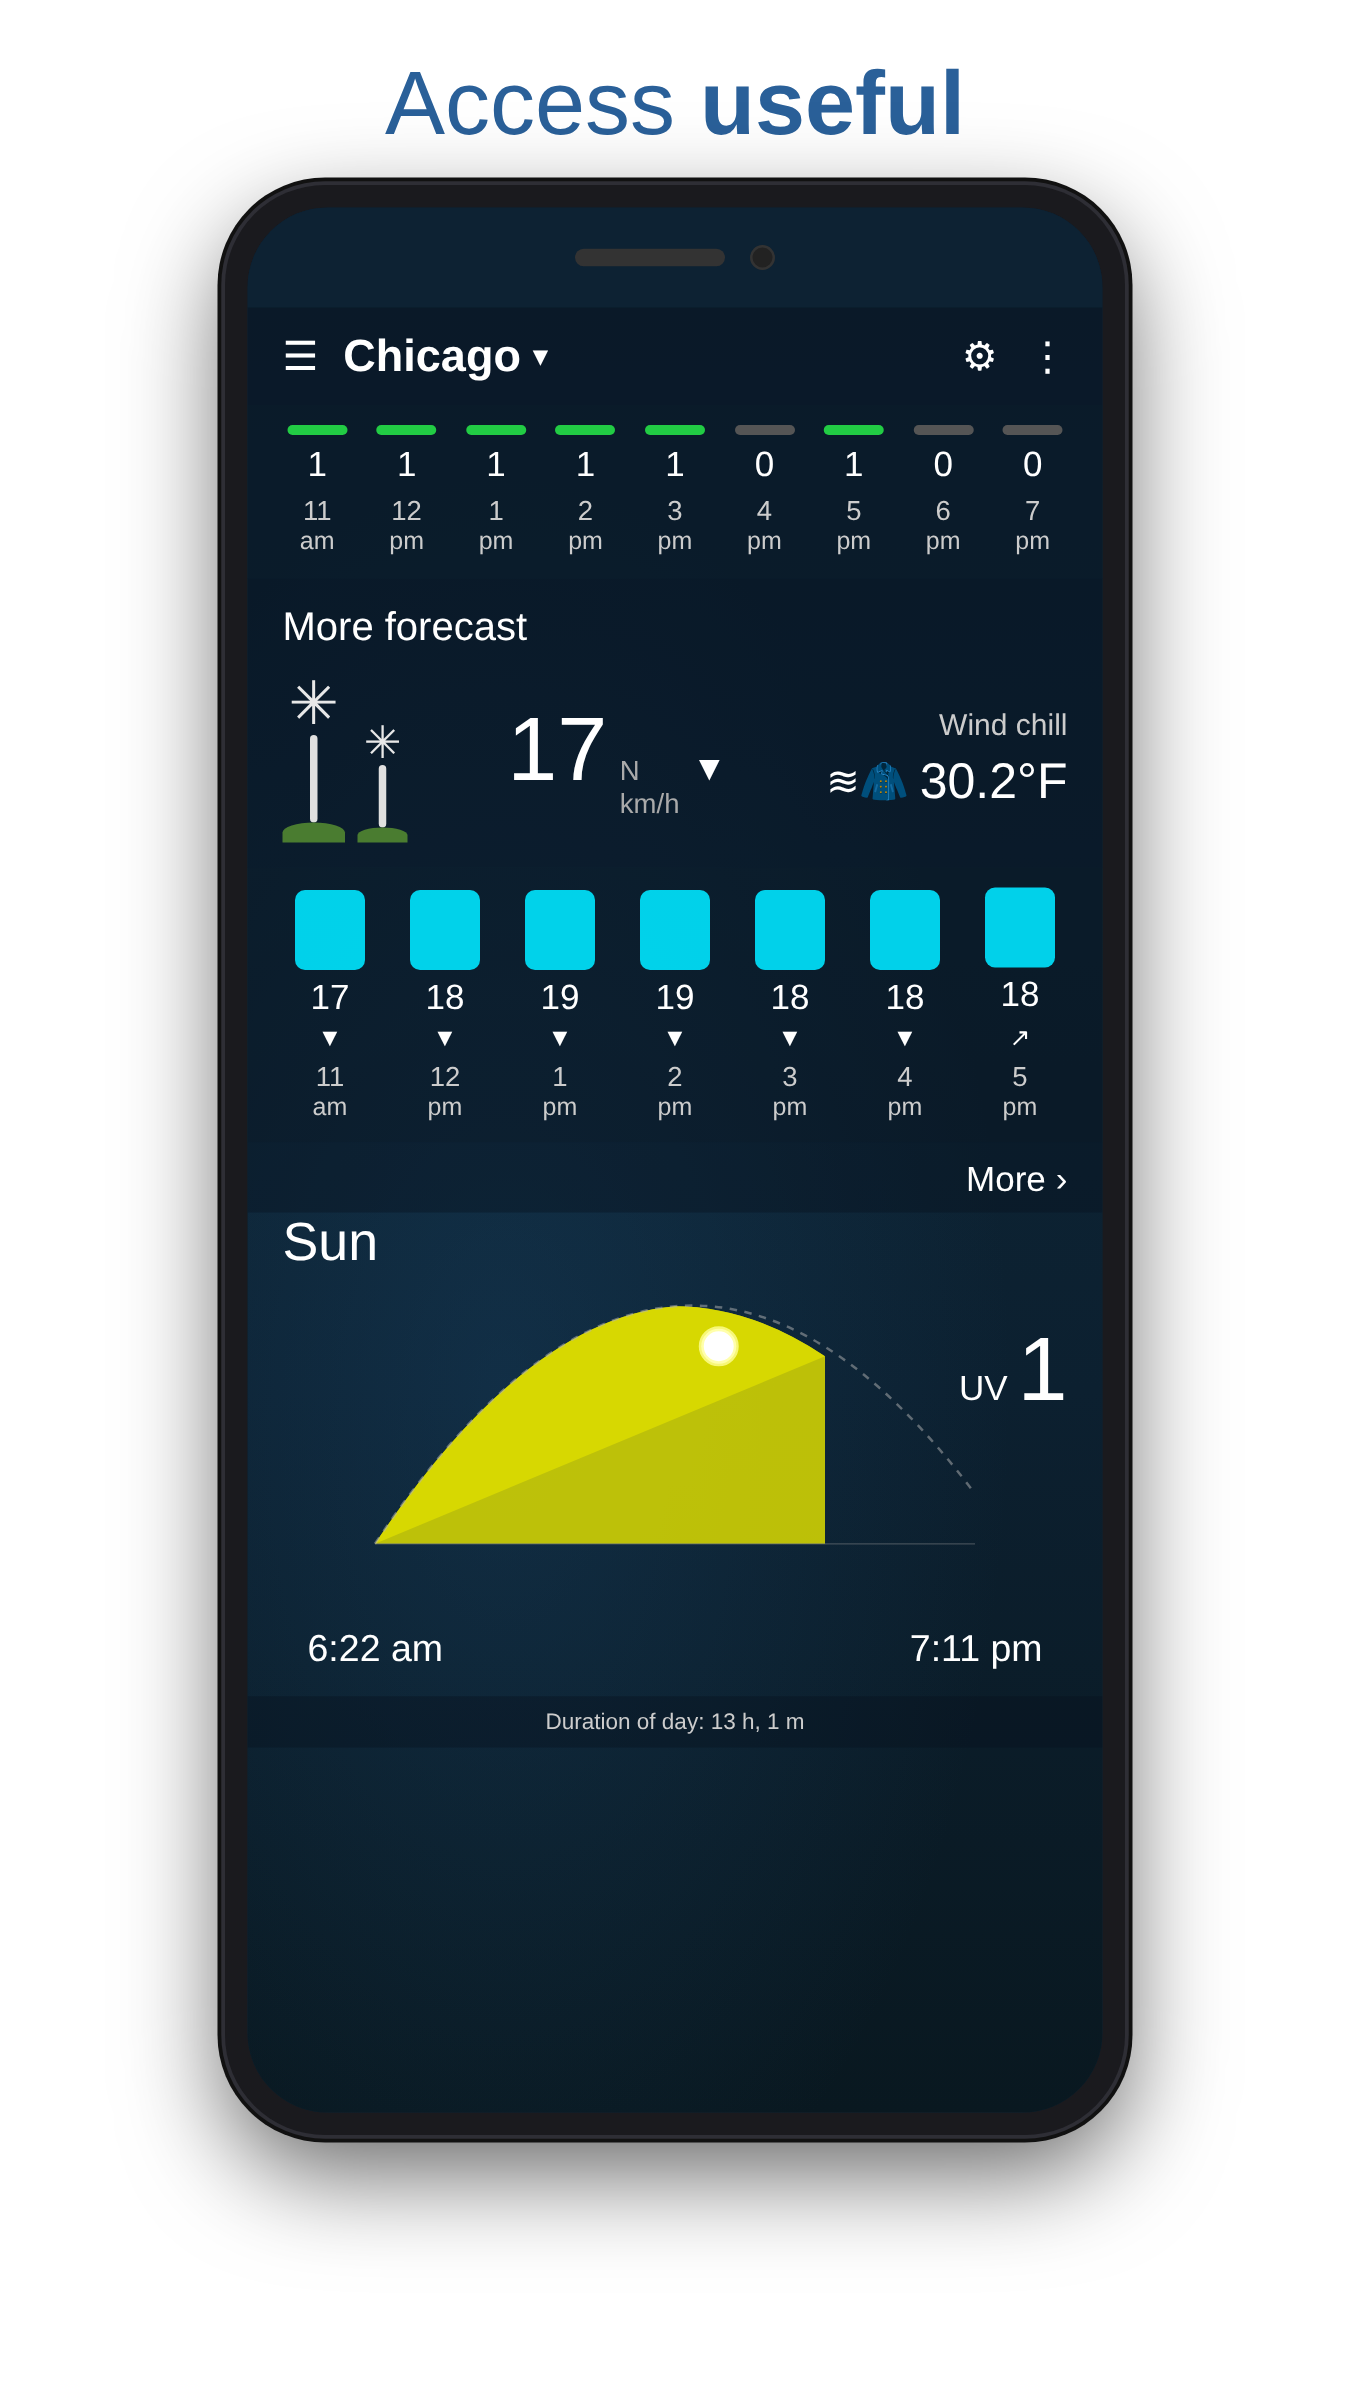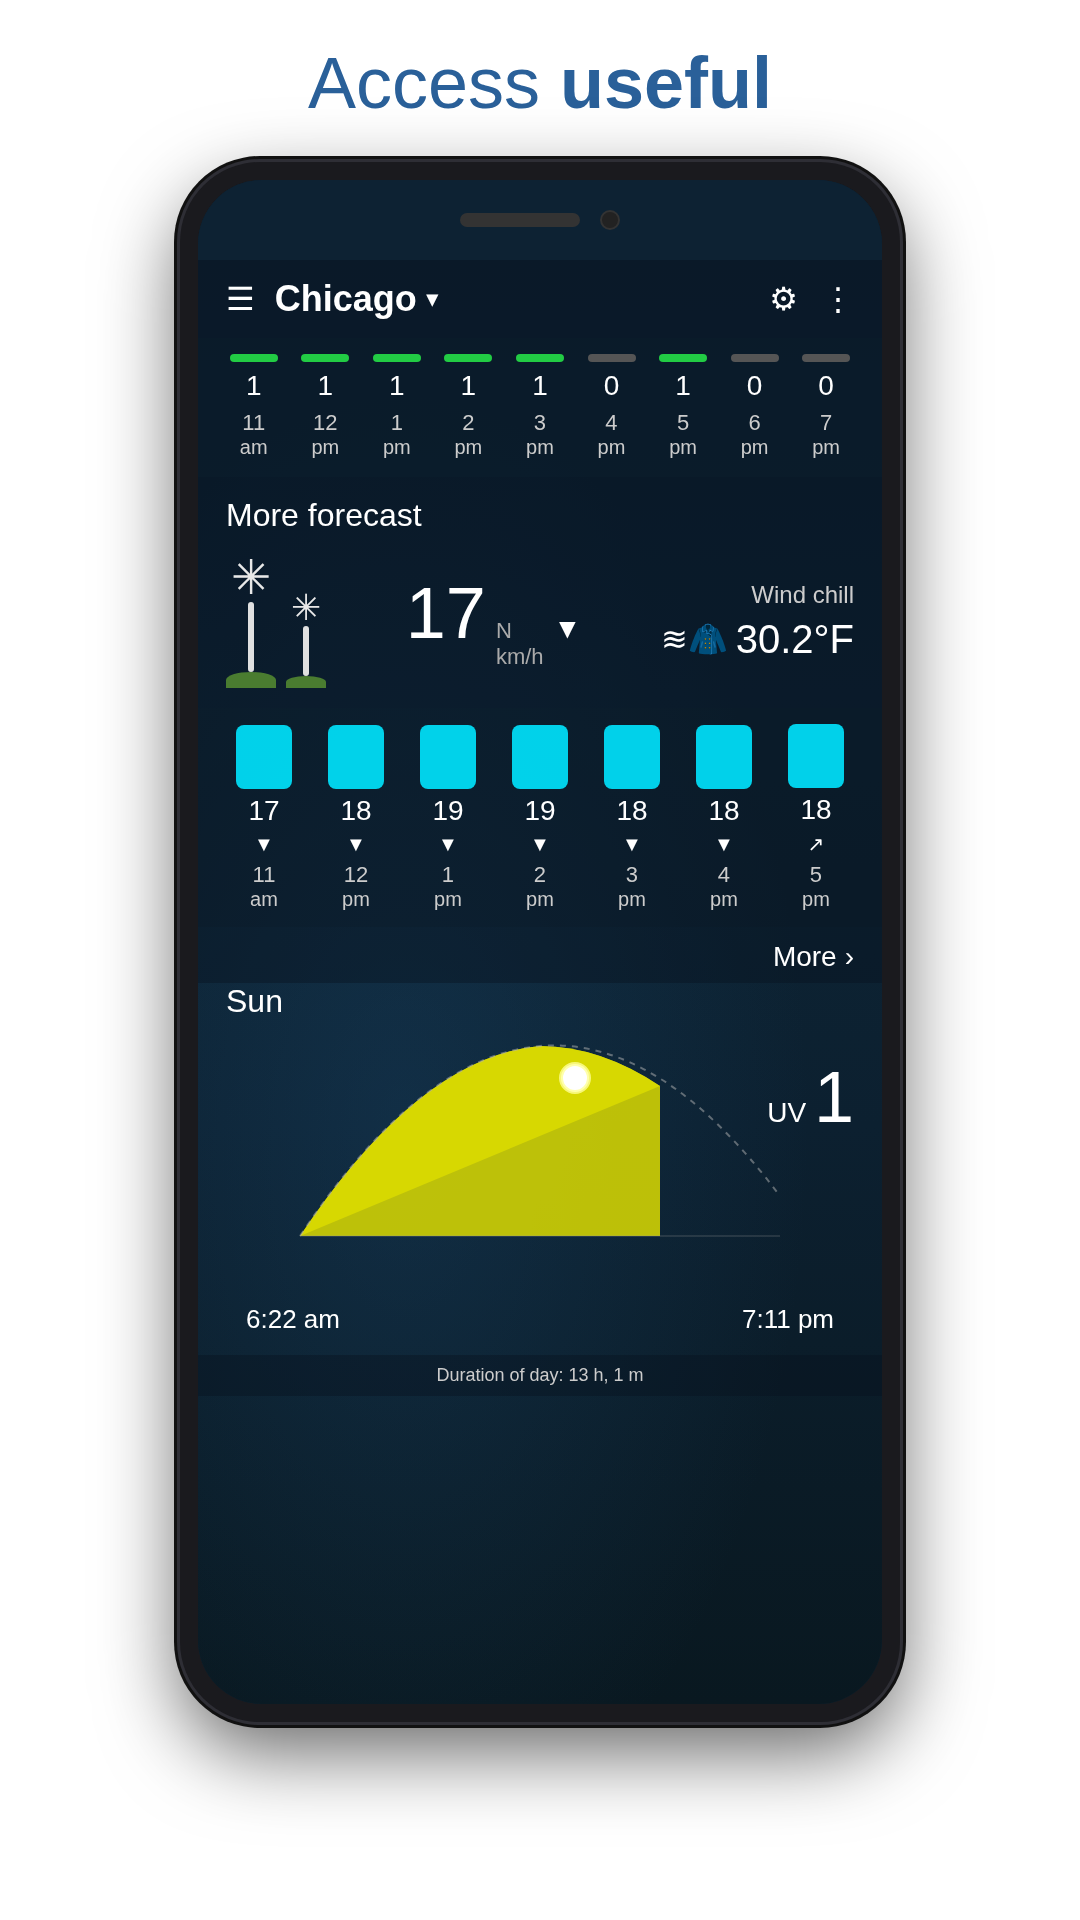--- a/index.html
+++ b/index.html
@@ -10,21 +10,21 @@
       font-family: 'Arial', sans-serif;
       overflow: hidden;
       display: flex;
       flex-direction: column;
       align-items: center;
     }
 
     
     .page-header {
       text-align: center;
-      padding: 40px 60px 36px;
+      padding: 40px 60px 22px;
       color: #2a6099;
       font-size: 72px;
       line-height: 1.2;
       font-weight: 300;
     }
     .page-header strong {
       font-weight: 900;
     }
 
     
@@ -314,39 +314,39 @@
 
     
     .sun-section {
       position: relative;
       z-index: 10;
       padding: 0 28px 20px;
       flex: 1;
     }
     .sun-label {
       color: white;
-      font-size: 32px;
+      font-size: 43px;
       margin-bottom: 16px;
     }
     .sun-arc-container {
       position: relative;
       height: 260px;
       display: flex;
       align-items: flex-end;
       justify-content: center;
     }
     .sun-times {
       display: flex;
       justify-content: space-between;
       margin-top: 8px;
       padding: 0 20px;
     }
     .sun-time {
       color: white;
-      font-size: 26px;
+      font-size: 30px;
     }
     .uv-badge {
       position: absolute;
       right: 0;
       top: 20px;
       color: white;
       font-size: 28px;
     }
     .uv-num {
       font-size: 72px;

